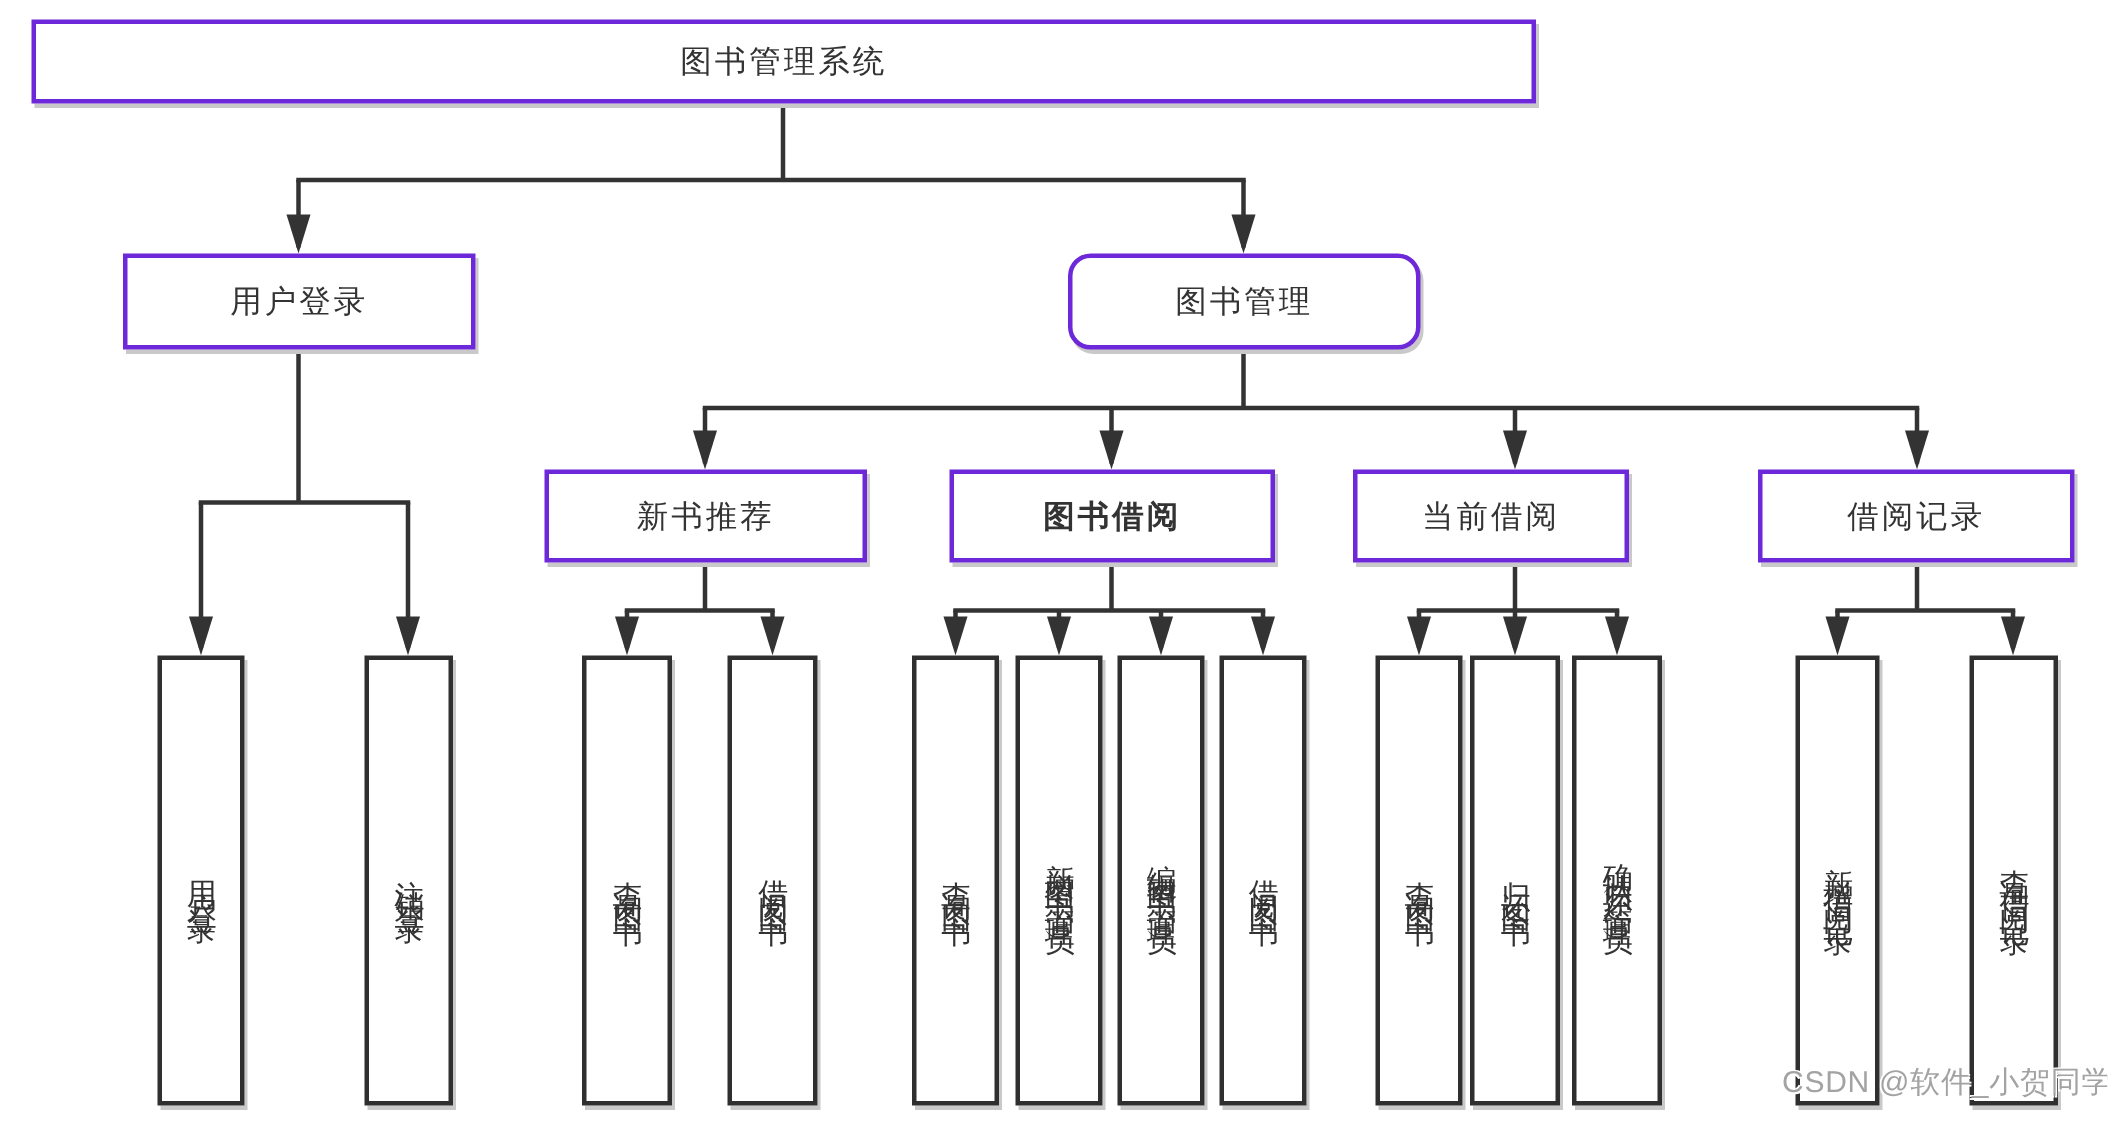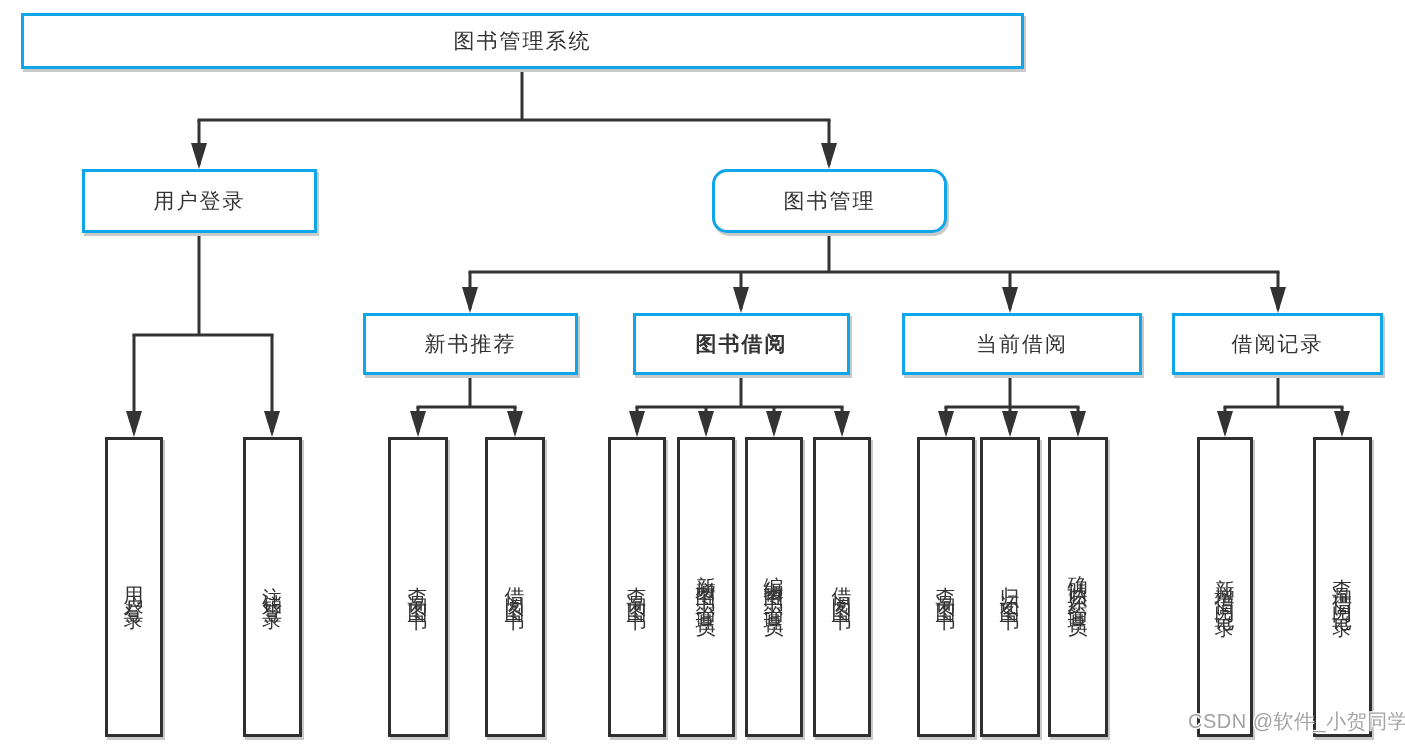--- a/index.html
+++ b/index.html
@@ -7,21 +7,21 @@
     position:relative;
     width:1405px;height:747px;
     background:#ffffff;
     font-family:"Liberation Sans","DejaVu Sans",sans-serif;
     overflow:hidden;
   }
   .wires{position:absolute;left:0;top:0;z-index:1;}
   .hbox{
     position:absolute;z-index:2;
     background:#ffffff;
-    border:3px solid #0ea5e9;
+    border:3px solid #6d28d9;
     box-shadow:2px 3px 0 #c9c9c9;
     box-sizing:border-box;
     display:flex;align-items:center;justify-content:center;
     color:#333333;font-size:21px;letter-spacing:2px;
     white-space:nowrap;
   }
   .vbox{
     position:absolute;z-index:2;
     background:#ffffff;
     border:3px solid #2f2f2f;
@@ -126,21 +126,21 @@
   <div class="hbox" style="left:712px;top:169px;width:235px;height:64px;border-radius:15px;">
     <span>图书管理</span>
   </div>
 
   <div class="hbox" style="left:363px;top:313px;width:215px;height:62px;">
     <span>新书推荐</span>
   </div>
   <div class="hbox" style="left:633px;top:313px;width:217px;height:62px;font-weight:bold;">
     <span>图书借阅</span>
   </div>
-  <div class="hbox" style="left:902px;top:313px;width:240px;height:62px;">
+  <div class="hbox" style="left:902px;top:313px;width:184px;height:62px;">
     <span>当前借阅</span>
   </div>
   <div class="hbox" style="left:1172px;top:313px;width:211px;height:62px;">
     <span>借阅记录</span>
   </div>
 
   <div class="vbox" style="left:105px;width:58px;">
     <span class="vlabel">用户登录</span>
   </div>
   <div class="vbox" style="left:243px;width:59px;">

